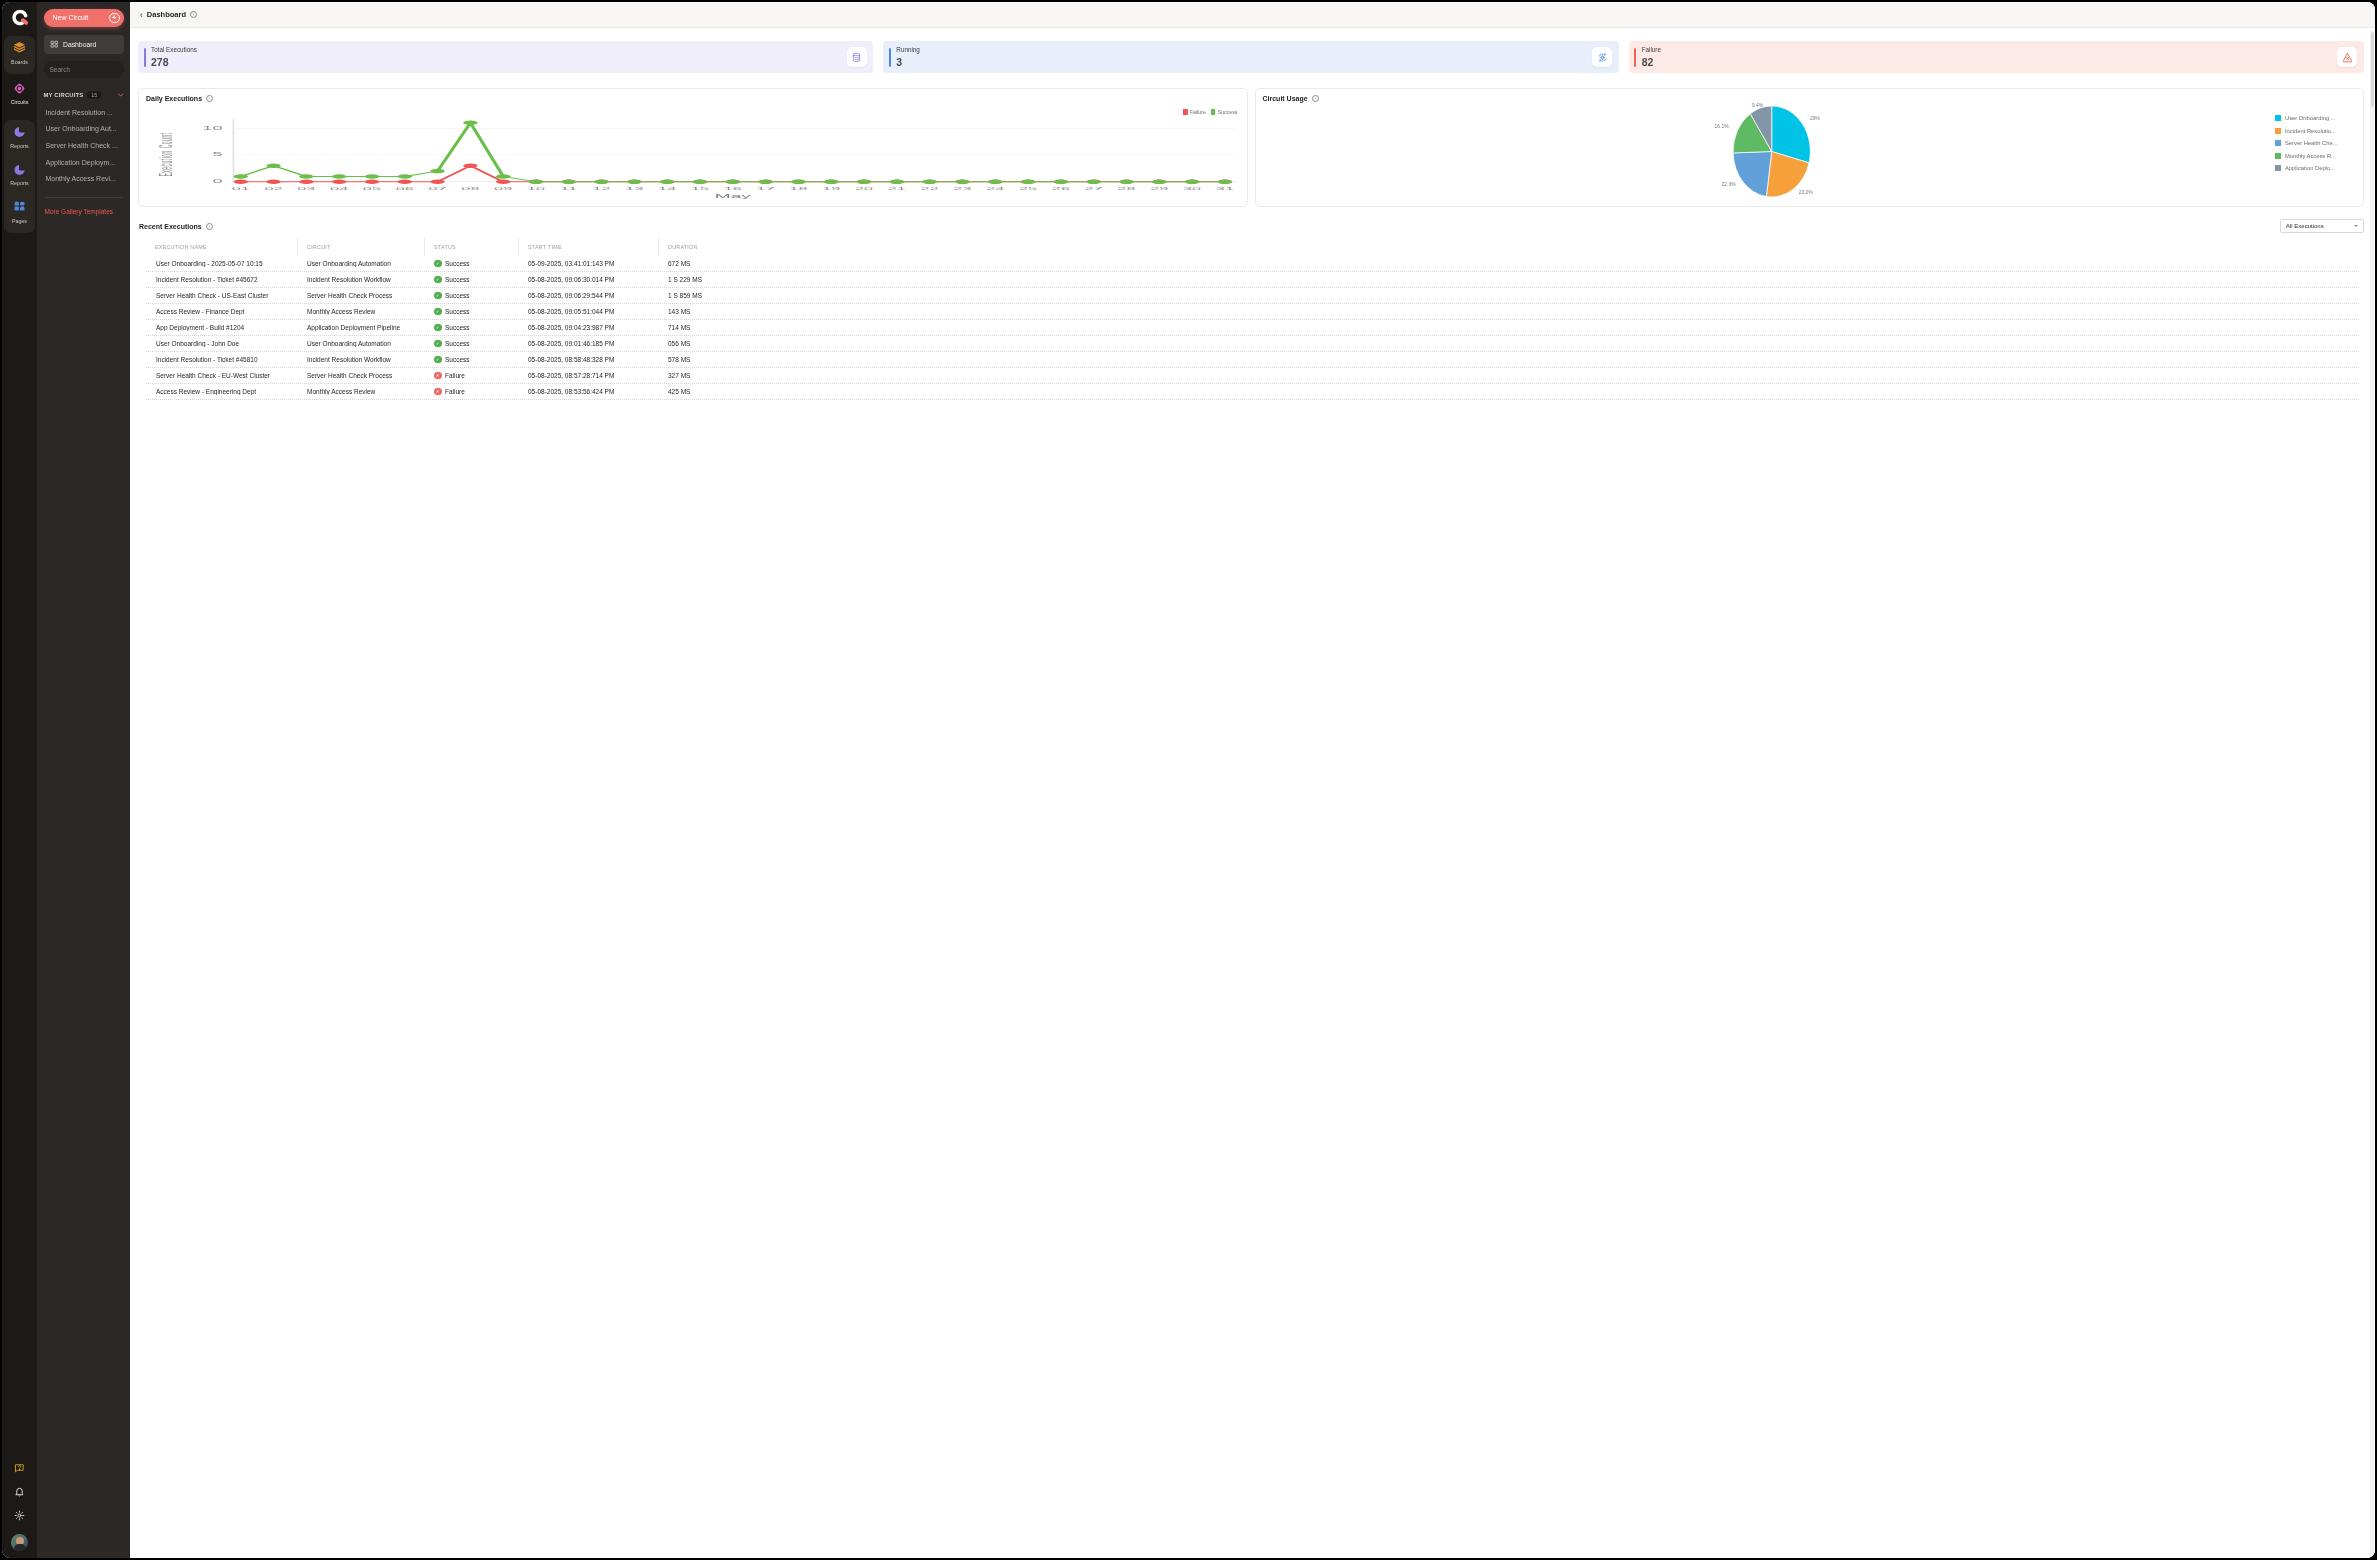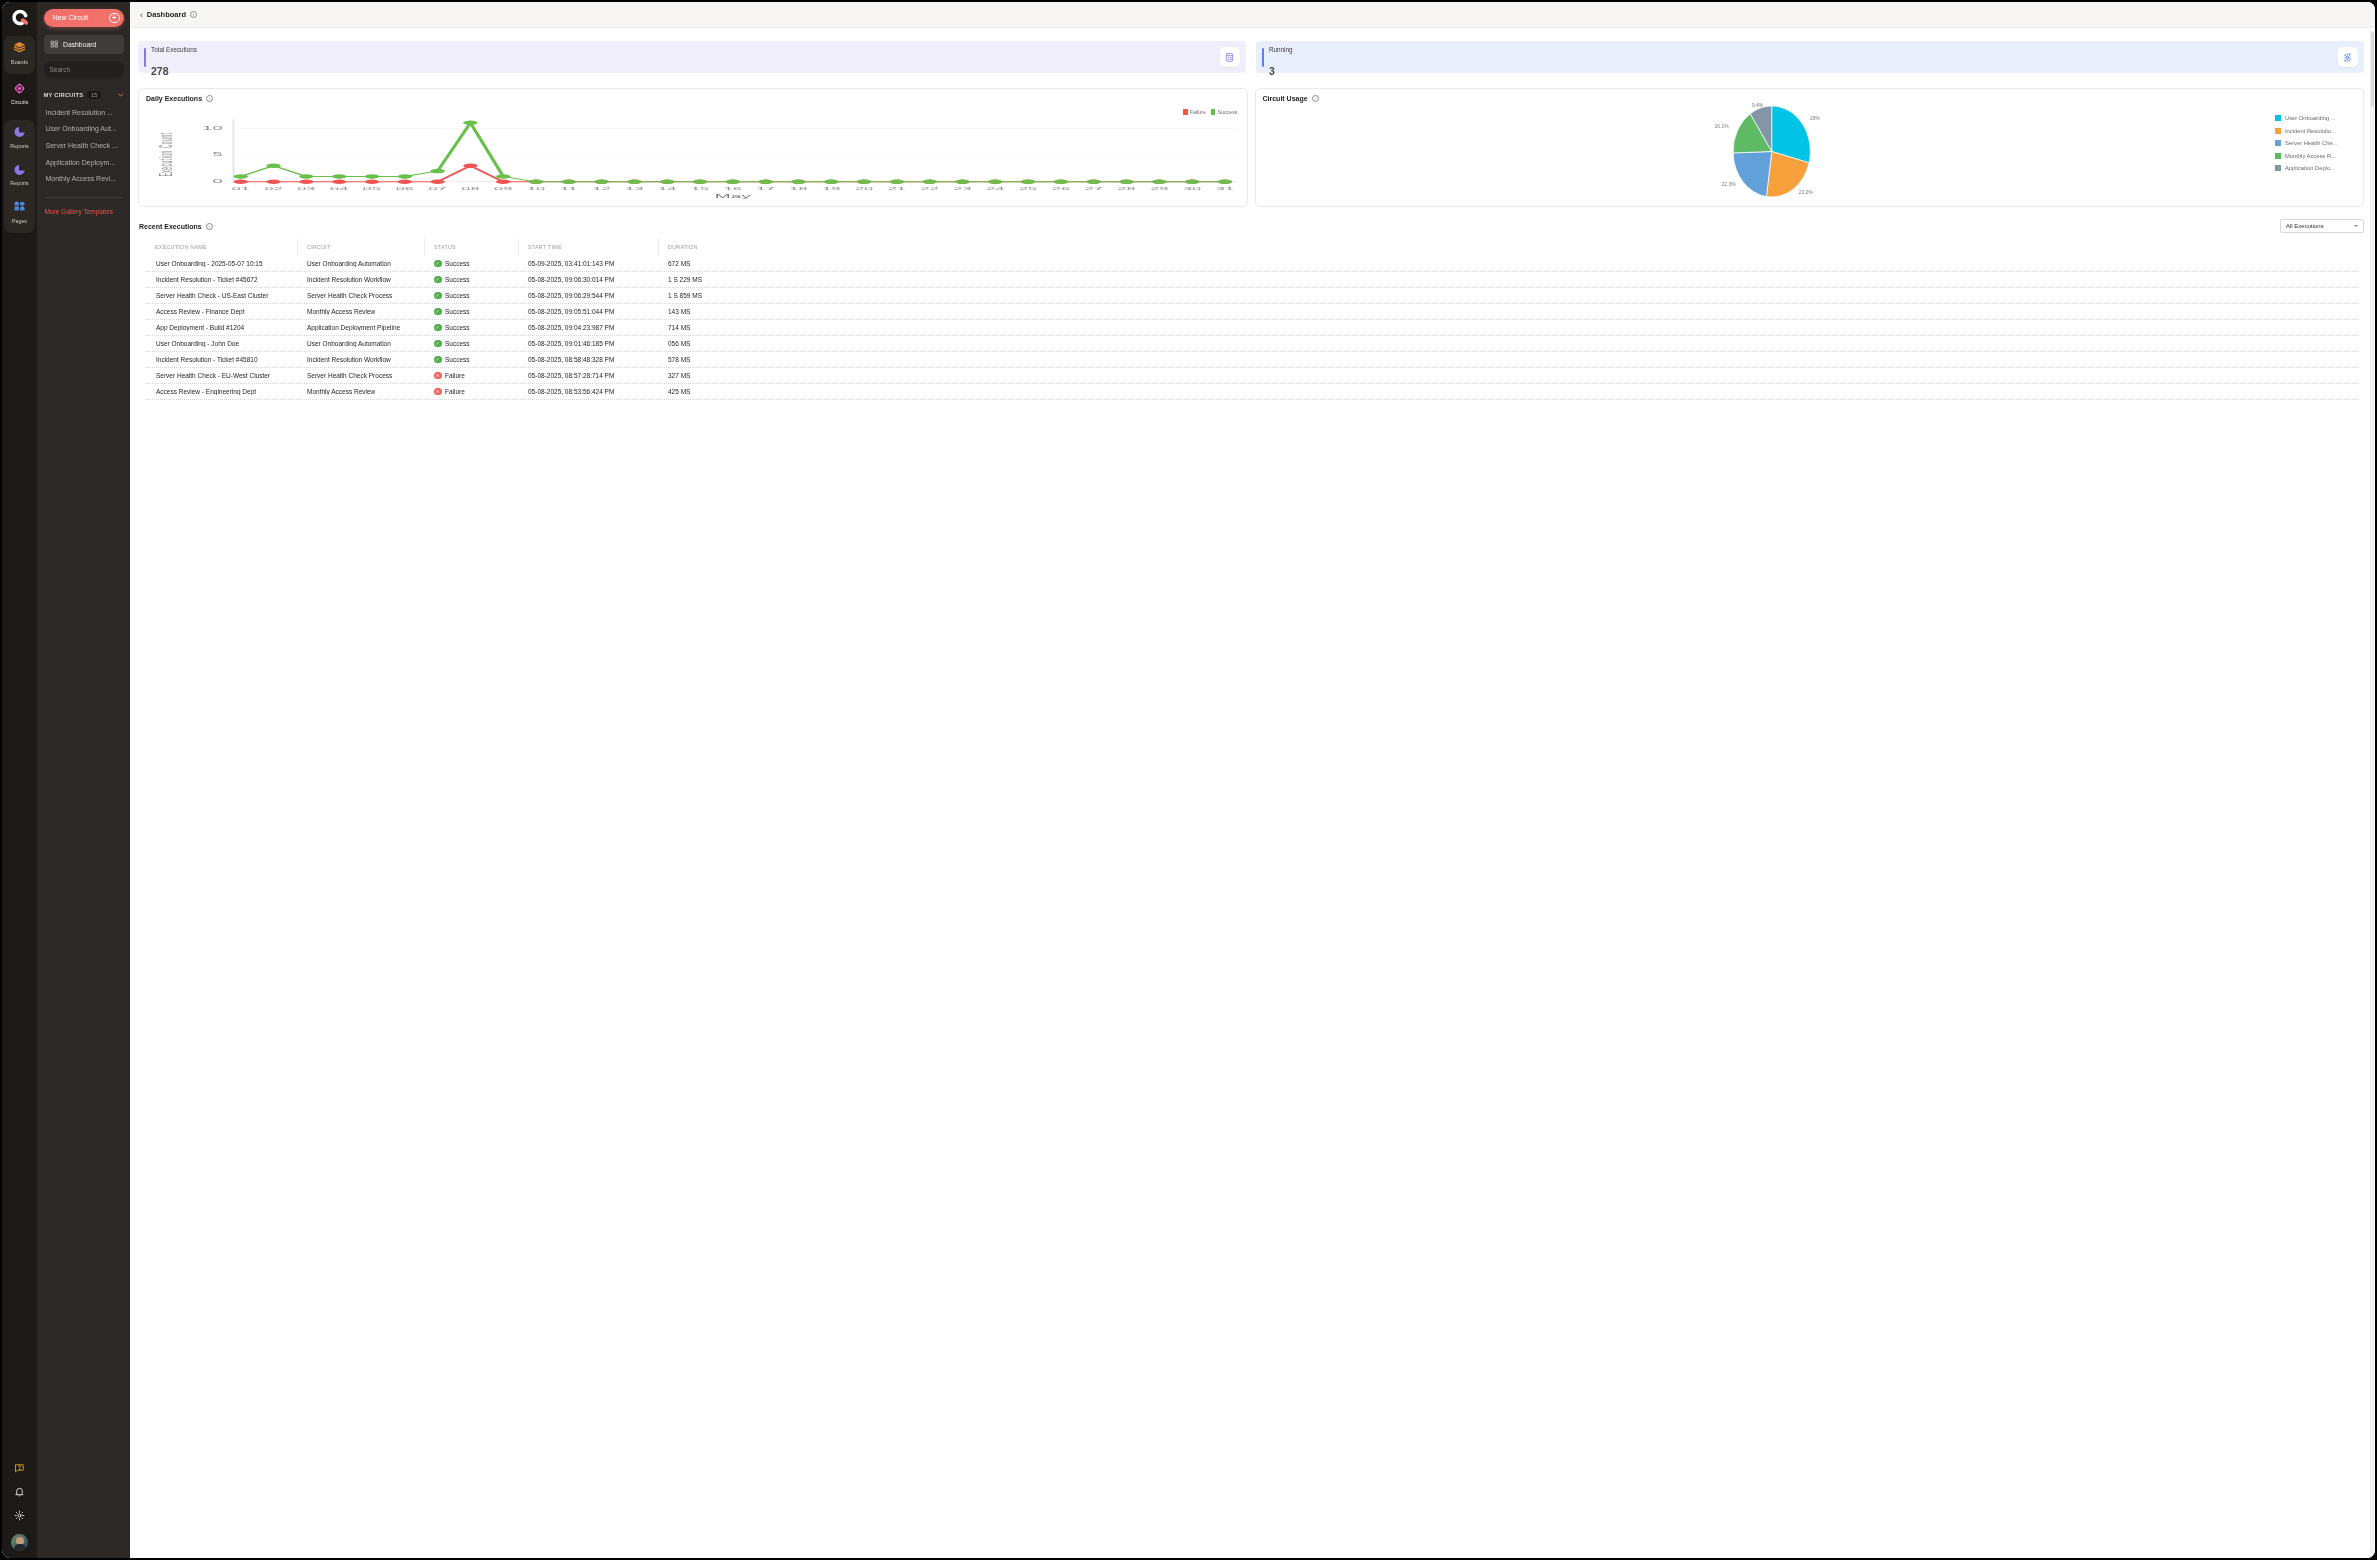--- a/index.html
+++ b/index.html
@@ -49,21 +49,21 @@
   .page-title { font-size:7.5px; font-weight:bold; color:#1e1e1e; margin-right:4px; }
   .info-icon { width:7px; height:7px; border:0.5px solid #8a8a8a; border-radius:50%; color:#8a8a8a; font-size:4.8px;
     display:inline-flex; align-items:center; justify-content:center; font-style:italic; font-family:"Liberation Serif",serif; flex-shrink:0; }
   .body { flex:1; padding:13px 11px 0 8px; overflow:hidden; }
 
   
   .stats { display:flex; gap:10px; }
   .stat { flex:1; height:32px; border-radius:4px; position:relative; padding:5px 0 0 13px; cursor:default; }
   .stat-accent { position:absolute; left:5.5px; top:6.5px; bottom:6.5px; width:2px; border-radius:1px; }
   .stat-label { font-size:6.3px; color:#3a3a3a; }
-  .stat-value { font-size:10.5px; font-weight:bold; color:#4a4a4a; margin-top:12px; }
+  .stat-value { font-size:10.5px; font-weight:bold; color:#4a4a4a; margin-top:3px; }
   .stat-iconbox { position:absolute; right:6.5px; top:6px; width:20px; height:20px; background:#fff; border-radius:5px;
     display:flex; align-items:center; justify-content:center; box-shadow:0 0.5px 1.5px rgba(0,0,0,.06); }
   .stat--purple { background:#f1eefb; } .stat--purple .stat-accent { background:#8b78e0; }
   .stat--green  { background:#ebf4eb; } .stat--green  .stat-accent { background:#5cb85c; }
   .stat--blue   { background:#e9eefb; } .stat--blue   .stat-accent { background:#4d86f0; }
   .stat--red    { background:#fdeae7; } .stat--red    .stat-accent { background:#f0655a; }
 
   
   .charts { display:flex; gap:7px; margin-top:15px; }
   .card { border:0.5px solid #e9e9e9; border-radius:5px; background:#fff; }
@@ -274,20 +274,31 @@
         <div class="stat stat--blue">
           <span class="stat-accent"></span>
           <div class="stat-label">Running</div>
           <div class="stat-value">3</div>
           <span class="stat-iconbox">
             <svg viewBox="0 0 24 24" width="11" height="11" fill="none" stroke="#4d86f0" stroke-width="1.6" stroke-linecap="round">
               <circle cx="12" cy="12" r="2.6"></circle>
               <path d="M12 6.8 V8.4 M12 15.6 v1.6 M6.8 12 H8.4 M15.6 12 h1.6 M8.3 8.3 l1.1 1.1 M14.6 14.6 l1.1 1.1 M15.7 8.3 l-1.1 1.1 M9.4 14.6 l-1.1 1.1"></path>
               <path d="M4.5 9 a8 8 0 0 1 13 -3 M19.5 15 a8 8 0 0 1 -13 3" stroke-dasharray="9 3.5"></path>
               <path d="M17.5 3.2 l.4 2.9 -2.8 -.3 M6.5 20.8 l-.4 -2.9 2.8 .3"></path>
+            </svg>
+          </span>
+        </div>
+        <div class="stat stat--red">
+          <span class="stat-accent"></span>
+          <div class="stat-label">Failure</div>
+          <div class="stat-value">82</div>
+          <span class="stat-iconbox">
+            <svg viewBox="0 0 24 24" width="11" height="11" fill="none" stroke="#ee5347" stroke-width="1.8" stroke-linecap="round" stroke-linejoin="round">
+              <path d="M12 3.5 L21 19.5 a1.4 1.4 0 0 1 -1.2 2 H4.2 a1.4 1.4 0 0 1 -1.2 -2 Z"></path>
+              <path d="M9.8 12.2 l4.4 4.4 M14.2 12.2 l-4.4 4.4"></path>
             </svg>
           </span>
         </div>
       </div>
 
       <div class="charts">
         <div class="card chart-card">
           <div class="card-title-row">
             <span class="card-title">Daily Executions</span>
             <span class="info-icon">i</span>

